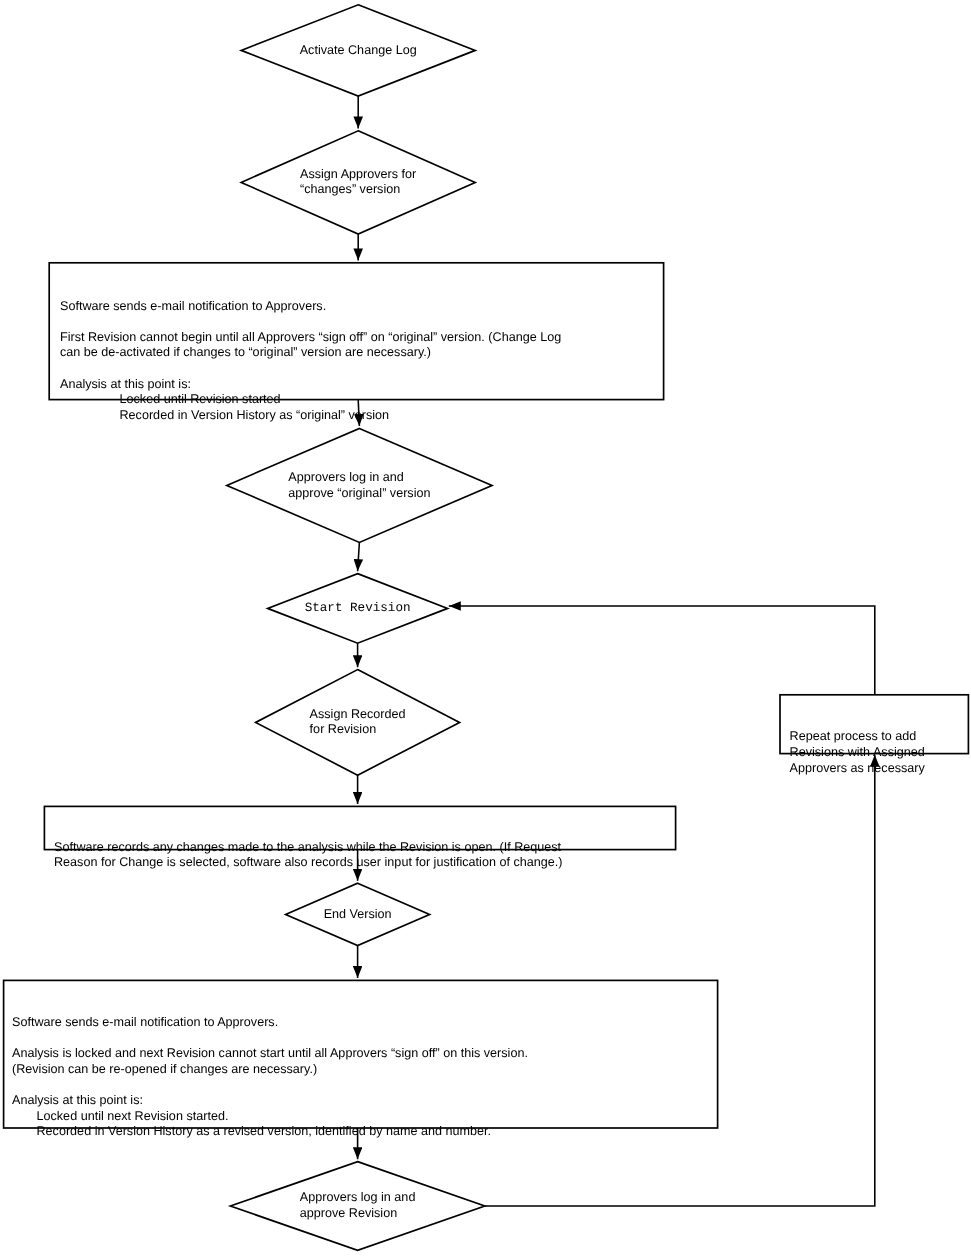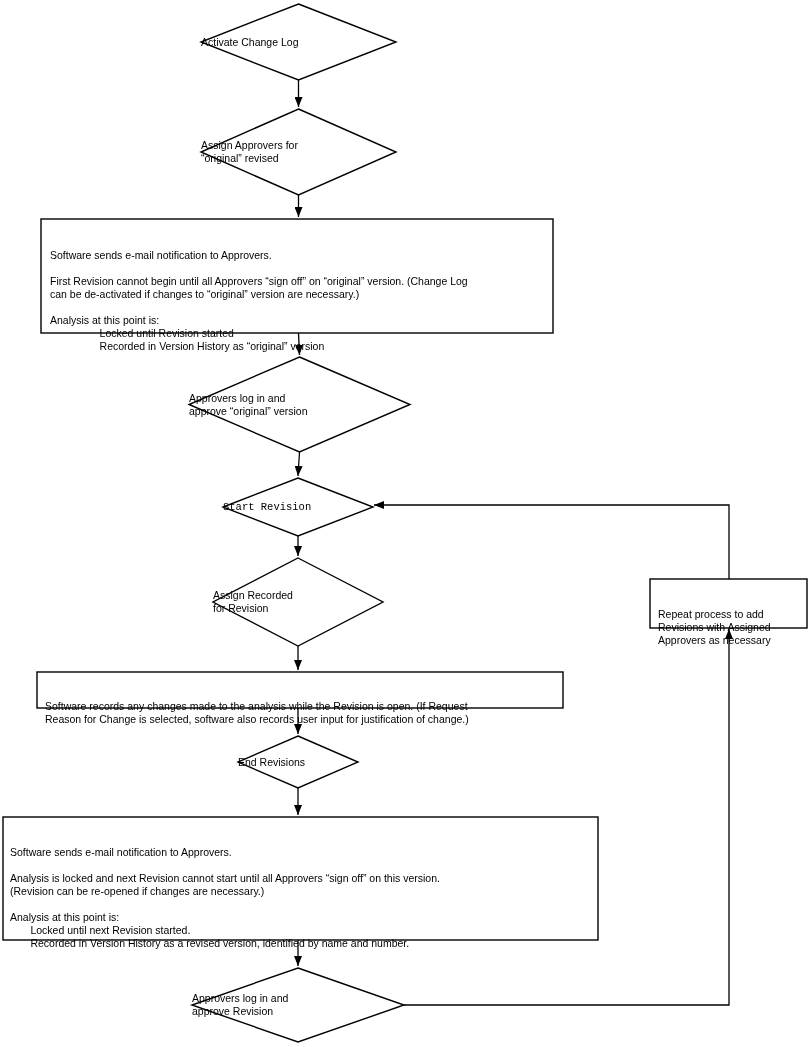--- a/index.html
+++ b/index.html
@@ -6,21 +6,21 @@
   .canvas{
     position:relative;width:809px;height:1047px;background:var(--fill,#fff);
     font-family:"Liberation Sans",sans-serif;font-size:10.5px;line-height:13px;
     color:var(--text,#000);overflow:hidden;
   }
   .layer{position:absolute;left:0;top:0;}
   .shape{stroke:var(--stroke,#000);fill:var(--fill,#fff);stroke-width:1.4;}
   .connector{stroke:var(--stroke,#000);fill:none;stroke-width:1.3;}
   #arrowhead-path{fill:var(--stroke,#000);}
   .label{position:absolute;white-space:pre-wrap;}
-  .diamond-label{display:flex;align-items:center;text-align:left;}
+  .diamond-label{display:flex;align-items:center;justify-content:center;text-align:left;}
   .diamond-label.single{text-align:center;}
   .box-label{box-sizing:border-box;display:block;margin-top:24px;}
 </style>
 </head>
 <body>
 
 <div class="canvas">
 
   <svg class="layer" width="809" height="1047">
     <defs>
@@ -53,21 +53,21 @@
     <polygon class="shape" points="298,968 404,1005 298,1042 192,1005"></polygon>
     <rect class="shape" x="650" y="579" width="157" height="49"></rect>
   </svg>
 
   <div class="label diamond-label single" style="left:201px;top:4px;width:195px;height:76px;">
     <div>Activate Change Log</div>
   </div>
 
   <div class="label diamond-label" style="left:201px;top:109px;width:195px;height:86px;">
     <div>Assign Approvers for
-“original” revised</div>
+“changes” version</div>
   </div>
 
   <div class="label box-label" style="left:41px;top:219px;width:512px;height:114px;padding:6px 6px 0 9px;">Software sends e-mail notification to Approvers.
 
 First Revision cannot begin until all Approvers “sign off” on “original” version. (Change Log
 can be de-activated if changes to “original” version are necessary.)
 
 Analysis at this point is:
                  Locked until Revision started
                  Recorded in Version History as “original” version</div>
@@ -83,21 +83,21 @@
 
   <div class="label diamond-label" style="left:213px;top:558px;width:170px;height:88px;">
     <div>Assign Recorded
 for Revision</div>
   </div>
 
   <div class="label box-label" style="left:37px;top:672px;width:526px;height:36px;padding:4px 6px 0 8px;">Software records any changes made to the analysis while the Revision is open. (If Request
 Reason for Change is selected, software also records user input for justification of change.)</div>
 
   <div class="label diamond-label single" style="left:238px;top:736px;width:120px;height:52px;">
-    <div>End Revisions</div>
+    <div>End Version</div>
   </div>
 
   <div class="label box-label" style="left:3px;top:817px;width:595px;height:123px;padding:5px 6px 0 7px;">Software sends e-mail notification to Approvers.
 
 Analysis is locked and next Revision cannot start until all Approvers “sign off” on this version.
 (Revision can be re-opened if changes are necessary.)
 
 Analysis at this point is:
        Locked until next Revision started.
        Recorded in Version History as a revised version, identified by name and number.</div>

